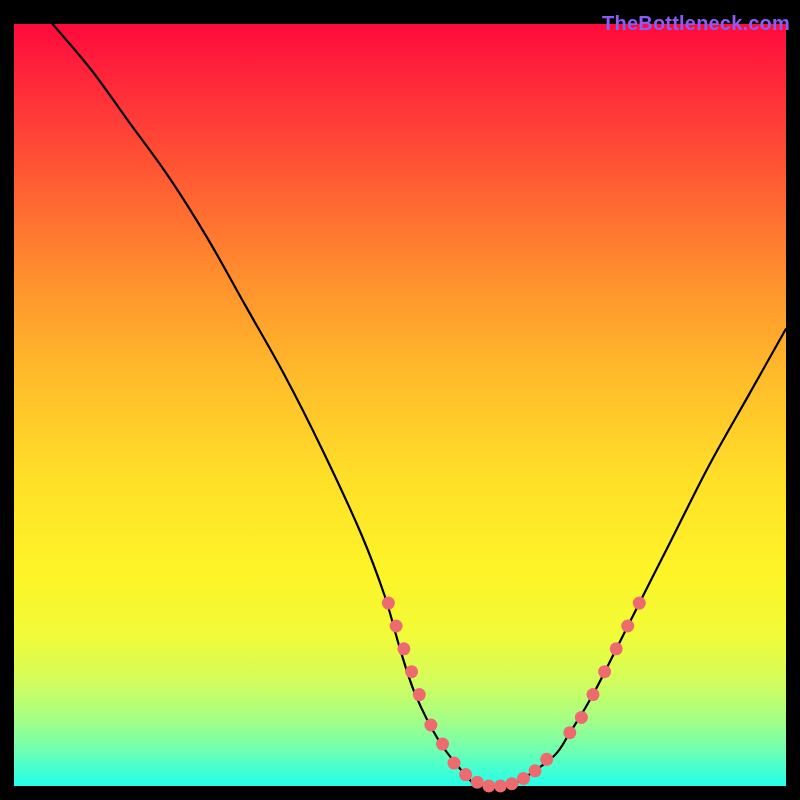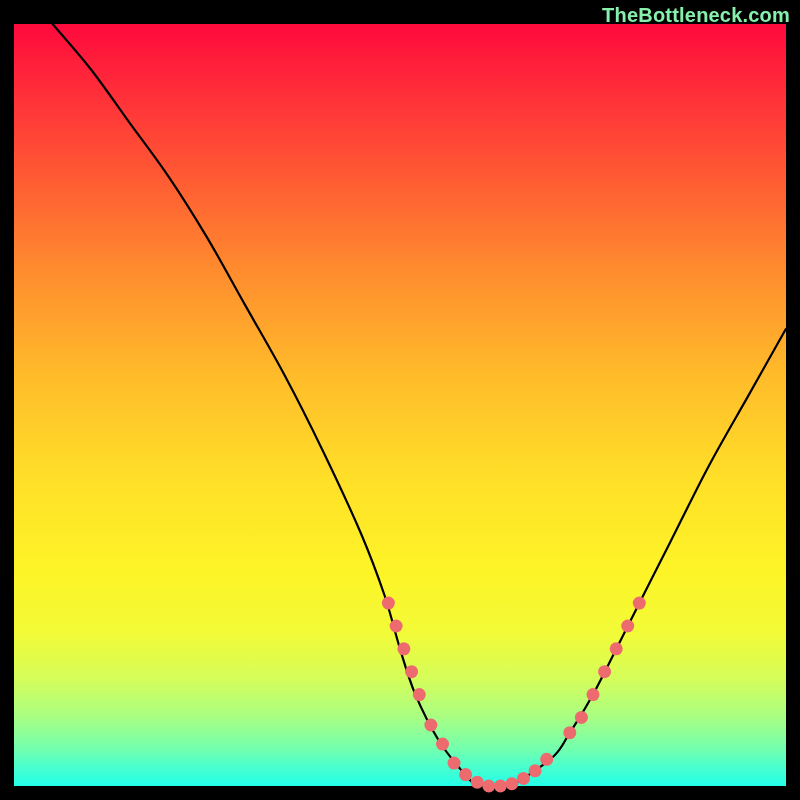--- a/index.html
+++ b/index.html
@@ -34,26 +34,26 @@
       #fdf427 72%,
       #f2fb38 80%,
       #d4fd5a 86%,
       #a8fe83 91%,
       #74ffad 95%,
       #42ffd4 98%,
       #23ffe9 100%);
   }
   .watermark {
     position: absolute;
-    top: 4px;
+    top: 12px;
     right: 10px;
     font-family: Arial, Helvetica, sans-serif;
     font-size: 20px;
     font-weight: 600;
-    color: #86efac;
+    color: #8b5cf6;
     letter-spacing: 0.2px;
     user-select: none;
   }
   svg.curve {
     position: absolute;
     left: 14px;
     top: 24px;
     width: 772px;
     height: 762px;
     overflow: visible;

